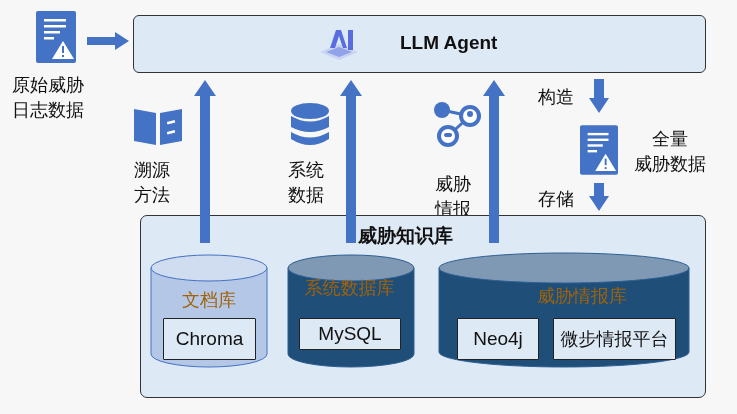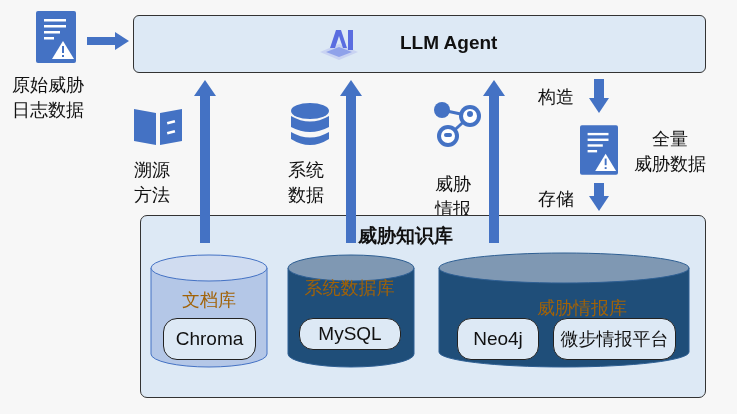--- a/index.html
+++ b/index.html
@@ -6,21 +6,21 @@
   html, body { width: 737px; height: 414px; background: #f7f7f7; overflow: hidden; }
   body { position: relative; font-family: "DejaVu Sans", "Liberation Sans", sans-serif; color: #111; }
   .abs { position: absolute; }
   .agent-box { left: 133px; top: 15px; width: 573px; height: 58px; background: #dde9f5; border: 1.5px solid #333; border-radius: 6px; }
   .agent-title { left: 370px; top: 32px; font-family: "Liberation Sans", sans-serif; font-weight: bold; font-size: 19px; color: #111; margin-left: 30px; }
   .kb-box { left: 140px; top: 215px; width: 566px; height: 183px; background: #dde9f5; border: 1.5px solid #333; border-radius: 7px; }
   .kb-title { left: 358px; top: 223px; font-weight: bold; font-size: 19px; }
   .label { font-size: 18px; line-height: 25px; color: #111; }
   .vbar { background: #4472c4; width: 10px; }
   .cyl-text { color: #a16207; font-weight: normal; font-size: 18px; text-align: center; }
-  .inner-box { background: #dde9f5; border: 1.5px solid #222; border-radius: 14px; display: flex; align-items: center; justify-content: center; font-family: "Liberation Sans", sans-serif; font-size: 19px; color: #111; }
+  .inner-box { background: #dde9f5; border: 1.5px solid #222; border-radius: 1px; display: flex; align-items: center; justify-content: center; font-family: "Liberation Sans", sans-serif; font-size: 19px; color: #111; }
   .inner-box.small { font-size: 18px; font-family: "DejaVu Sans", sans-serif; }
 </style>
 </head>
 <body>
 
 <svg class="abs" style="left:36px;top:11px" width="40" height="52" viewBox="0 0 40 52">
   <rect x="0" y="0" width="40" height="52" rx="2" fill="#4472c4"></rect>
   <rect x="8" y="8" width="22" height="2.5" fill="#fff"></rect>
   <rect x="8" y="14" width="22" height="2.5" fill="#fff"></rect>
   <rect x="8" y="20" width="16" height="2.5" fill="#fff"></rect>
@@ -143,15 +143,15 @@
   <path d="M1,14 L1,100 A63,13 0 0 0 127,100 L127,14 Z" fill="#1f4e79" stroke="#2e5f93" stroke-width="1"></path>
   <ellipse cx="64" cy="14" rx="63" ry="13" fill="#7f98b3" stroke="#2e5f93" stroke-width="1"></ellipse>
 </svg>
 <div class="abs cyl-text" style="left:287px;top:276px;width:125px">系统数据库</div>
 <div class="abs inner-box" style="left:299px;top:318px;width:102px;height:32px">MySQL</div>
 
 <svg class="abs" style="left:438px;top:252px" width="252" height="116" viewBox="0 0 252 116">
   <path d="M1,16 L1,100 A125,15 0 0 0 251,100 L251,16 Z" fill="#1f4e79" stroke="#2e5f93" stroke-width="1"></path>
   <ellipse cx="126" cy="16" rx="125" ry="15" fill="#7f98b3" stroke="#2e5f93" stroke-width="1"></ellipse>
 </svg>
-<div class="abs cyl-text" style="left:438px;top:296px;width:288px">威胁情报库</div>
+<div class="abs cyl-text" style="left:438px;top:284px;width:288px">威胁情报库</div>
 <div class="abs inner-box" style="left:457px;top:318px;width:82px;height:42px">Neo4j</div>
 <div class="abs inner-box small" style="left:553px;top:318px;width:123px;height:42px">微步情报平台</div>
 
 </body></html>

